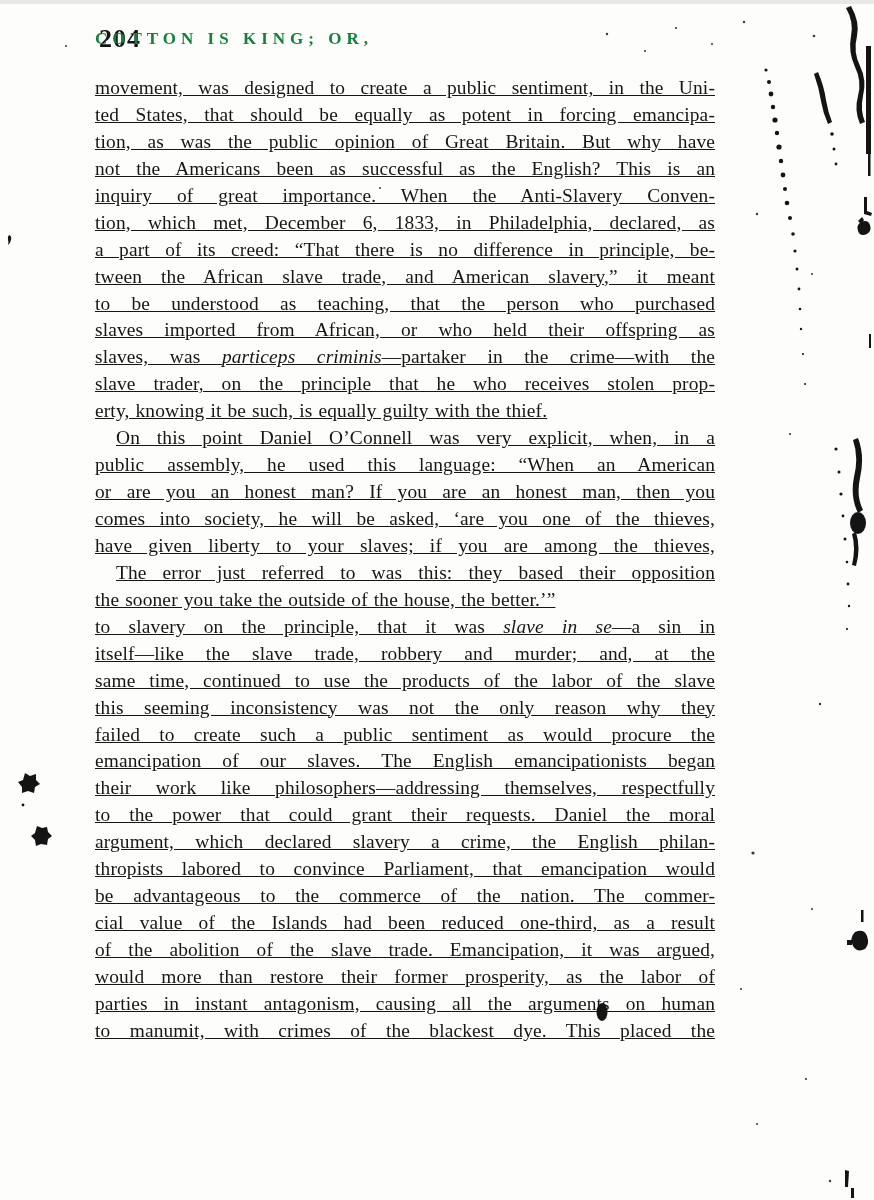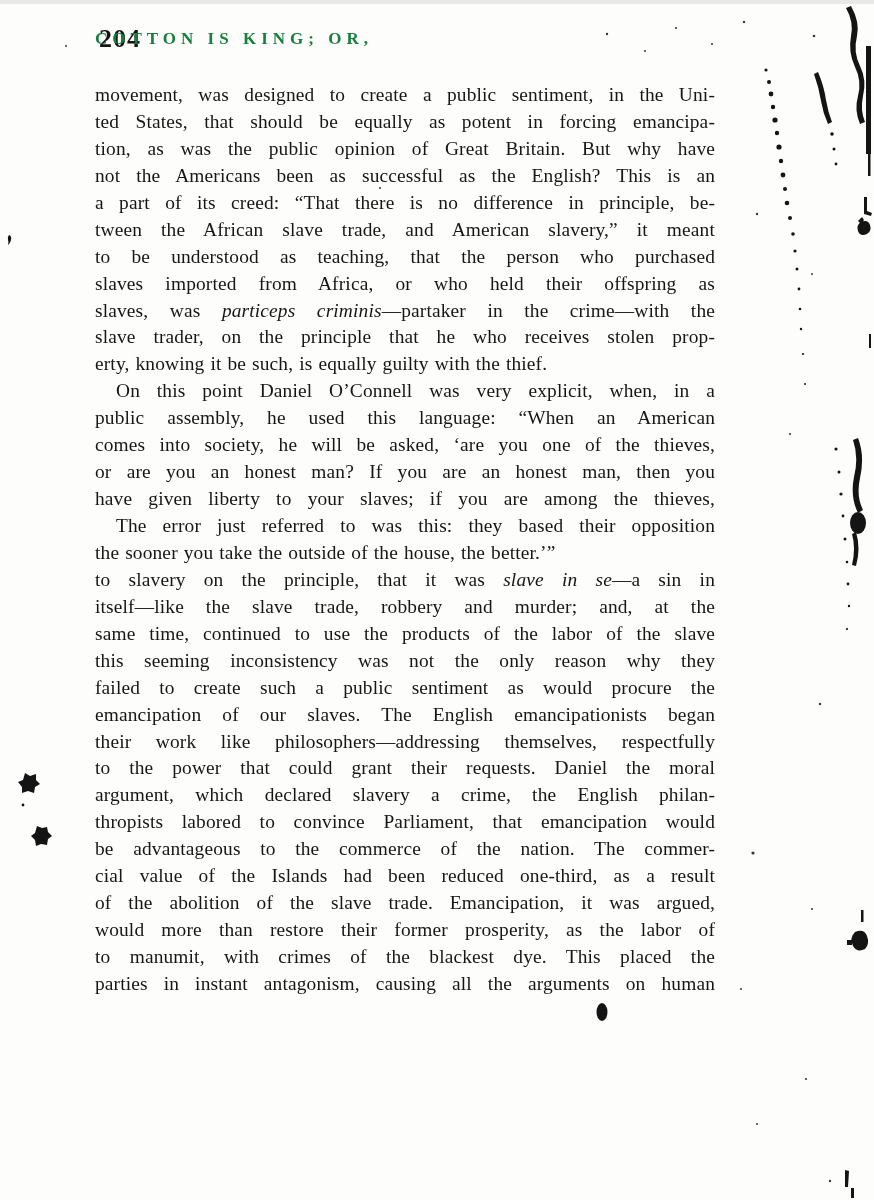--- a/index.html
+++ b/index.html
@@ -14,21 +14,21 @@
   .page-header { position:absolute; top:18px; left:95px; width:620px; height:38px; }
   .page-number {
     position:absolute; left:4px; top:2px;
     font-size:26px; font-weight:bold; letter-spacing:1px; color:#131313;
   }
   .running-title {
     position:absolute; left:0; right:0; top:7px; text-align:left;
     font-size:17px; font-weight:bold; letter-spacing:5px; color:#15803d;
     white-space:nowrap;
   }
-  .text-block { position:absolute; left:95px; top:78px; width:620px; }
+  .text-block { position:absolute; left:95px; top:71px; width:620px;text-decoration:underline; }
   .line {
     font-size:19.4px; line-height:26.95px; height:26.95px; overflow:hidden;
     text-align:justify; text-align-last:justify;
     letter-spacing:0.15px; word-spacing:1px;
   }
   .line.endpara { text-align-last:left; }
   .line.indent { text-indent:21px; }
   .it { font-style:italic; }
   .artifacts { position:absolute; left:0; top:0; width:874px; height:1200px; pointer-events:none; }
 </style>
@@ -40,50 +40,52 @@
   <div class="page-header">
     <span class="page-number">204</span>
     <span class="running-title">COTTON IS KING; OR,</span>
   </div>
 
   <div class="text-block">
     <div class="line">movement, was designed to create a public sentiment, in the Uni-</div>
     <div class="line">ted States, that should be equally as potent in forcing emancipa-</div>
     <div class="line">tion, as was the public opinion of Great Britain.  But why have</div>
     <div class="line">not the Americans been as successful as the English?  This is an</div>
+    <div class="line">inquiry of great importance.  When the Anti-Slavery Conven-</div>
+    <div class="line">tion, which met, December 6, 1833, in Philadelphia, declared, as</div>
     <div class="line">a part of its creed: “That there is no difference in principle, be-</div>
     <div class="line">tween the African slave trade, and American slavery,” it meant</div>
     <div class="line">to be understood as teaching, that the person who purchased</div>
-    <div class="line">slaves imported from Africa, or who held their offspring as</div>
+    <div class="line">slaves imported from African, or who held their offspring as</div>
     <div class="line"><span>slaves, was </span><span class="it">particeps criminis</span><span>—partaker in the crime—with the</span></div>
     <div class="line">slave trader, on the principle that he who receives stolen prop-</div>
     <div class="line endpara">erty, knowing it be such, is equally guilty with the thief.</div>
     <div class="line indent">On this point Daniel O’Connell was very explicit, when, in a</div>
     <div class="line">public assembly, he used this language: “When an  American</div>
+    <div class="line">or are you an honest man?  If you are an honest man, then  you</div>
     <div class="line">comes into society, he will be asked, ‘are you one of the thieves,</div>
-    <div class="line">or are you an honest man?  If you are an honest man, then  you</div>
     <div class="line">have given liberty to your slaves; if you are among  the  thieves,</div>
     <div class="line indent">The error just referred to was this: they based their opposition</div>
     <div class="line endpara">the sooner you take the outside of the house, the better.’”</div>
     <div class="line"><span>to slavery on the principle, that it was </span><span class="it">slave in se</span><span>—a sin in</span></div>
     <div class="line">itself—like the slave trade, robbery and murder; and, at the</div>
     <div class="line">same time, continued to use the products of the labor of the slave</div>
     <div class="line">this seeming inconsistency was not the only reason why they</div>
     <div class="line">failed to create such a public sentiment as would procure the</div>
     <div class="line">emancipation of our slaves.  The English emancipationists began</div>
     <div class="line">their work like philosophers—addressing themselves, respectfully</div>
     <div class="line">to the power that could grant their requests.  Daniel the moral</div>
     <div class="line">argument, which declared slavery a crime, the English philan-</div>
     <div class="line">thropists labored to convince Parliament, that emancipation would</div>
     <div class="line">be advantageous to the commerce of the nation.  The commer-</div>
     <div class="line">cial value of the Islands had been reduced one-third, as a result</div>
     <div class="line">of the abolition of the slave trade.  Emancipation, it was argued,</div>
     <div class="line">would more than restore their former prosperity, as the labor of</div>
+    <div class="line">parties in instant antagonism, causing all the arguments on human</div>
     <div class="line">to manumit, with crimes of the blackest dye.  This placed the</div>
-    <div class="line">parties in instant antagonism, causing all the arguments on human</div>
   </div>
 
   <svg class="artifacts" viewBox="0 0 874 1200" xmlns="http://www.w3.org/2000/svg">
     <g fill="#141414" stroke="none">
 
       <path d="M851 2 q9 16 6 30 q-4 16 3 30 q7 14 3 30 q-3 14 2 26 l-5 2 q-6 -14 -2 -28 q4 -15 -3 -29 q-7 -15 -4 -31 q3 -14 -5 -28 z"></path>
 
       <rect x="866" y="42" width="5" height="108"></rect>
       <rect x="868" y="150" width="2.5" height="22"></rect>
       <rect x="869" y="330" width="2" height="14"></rect>

